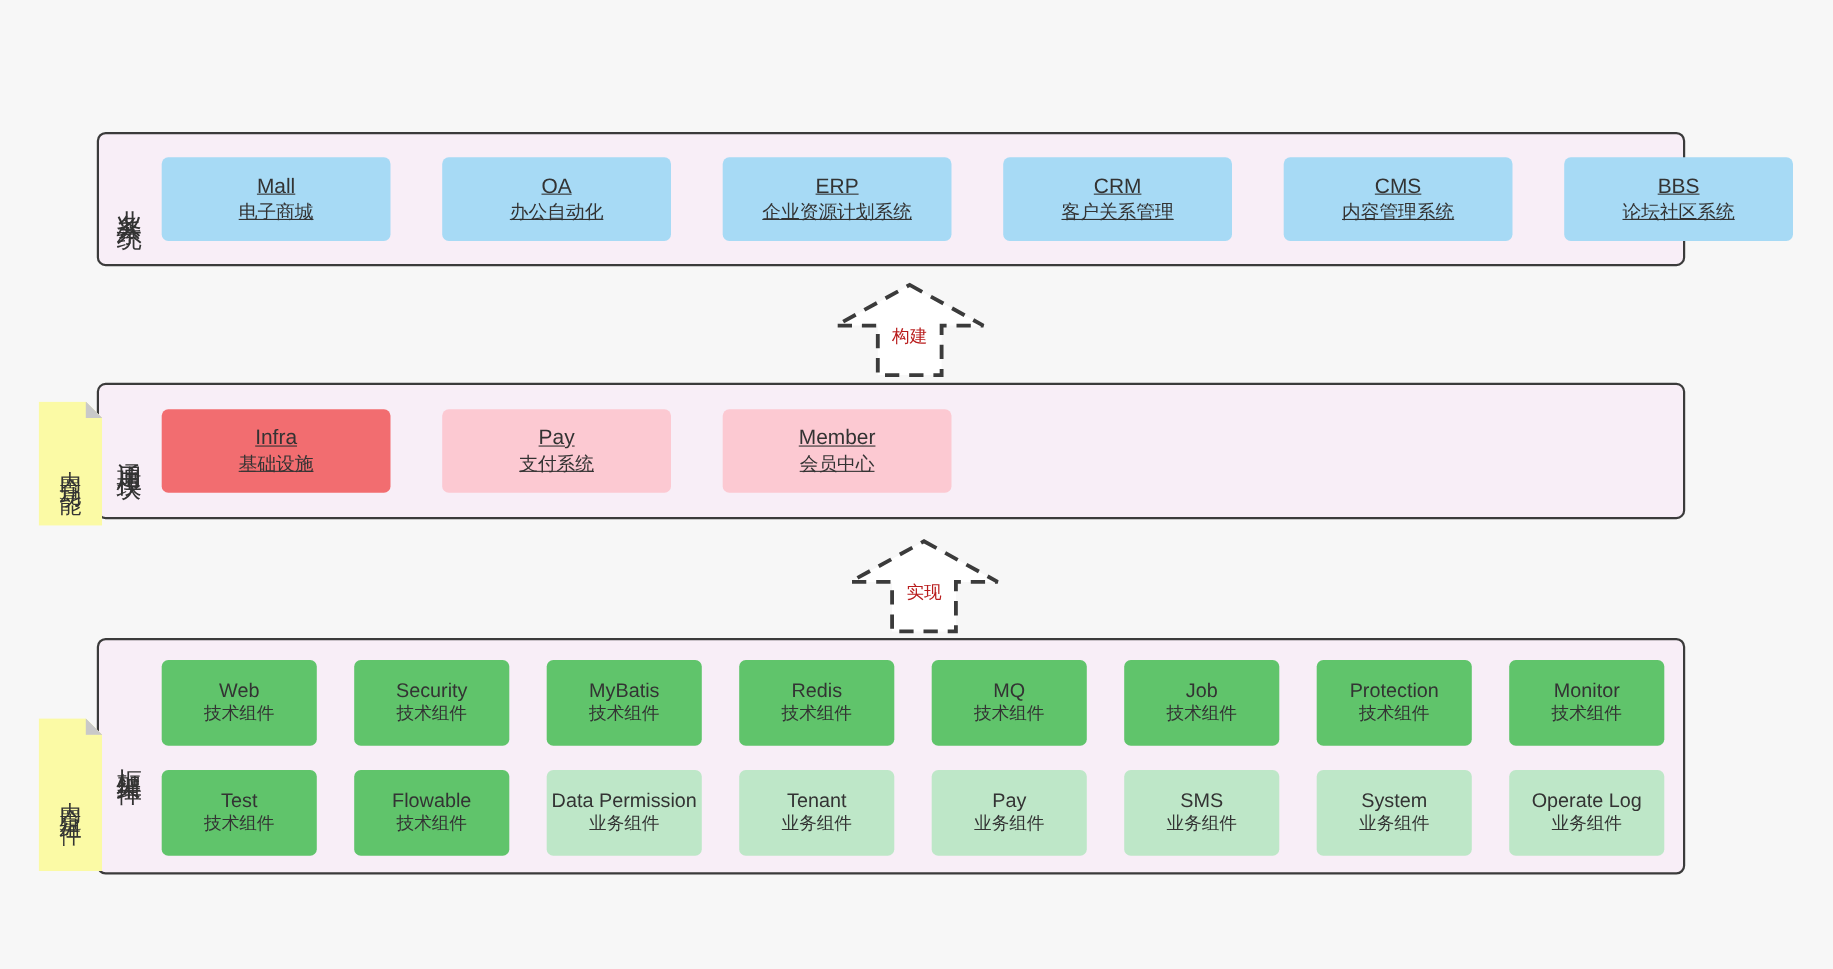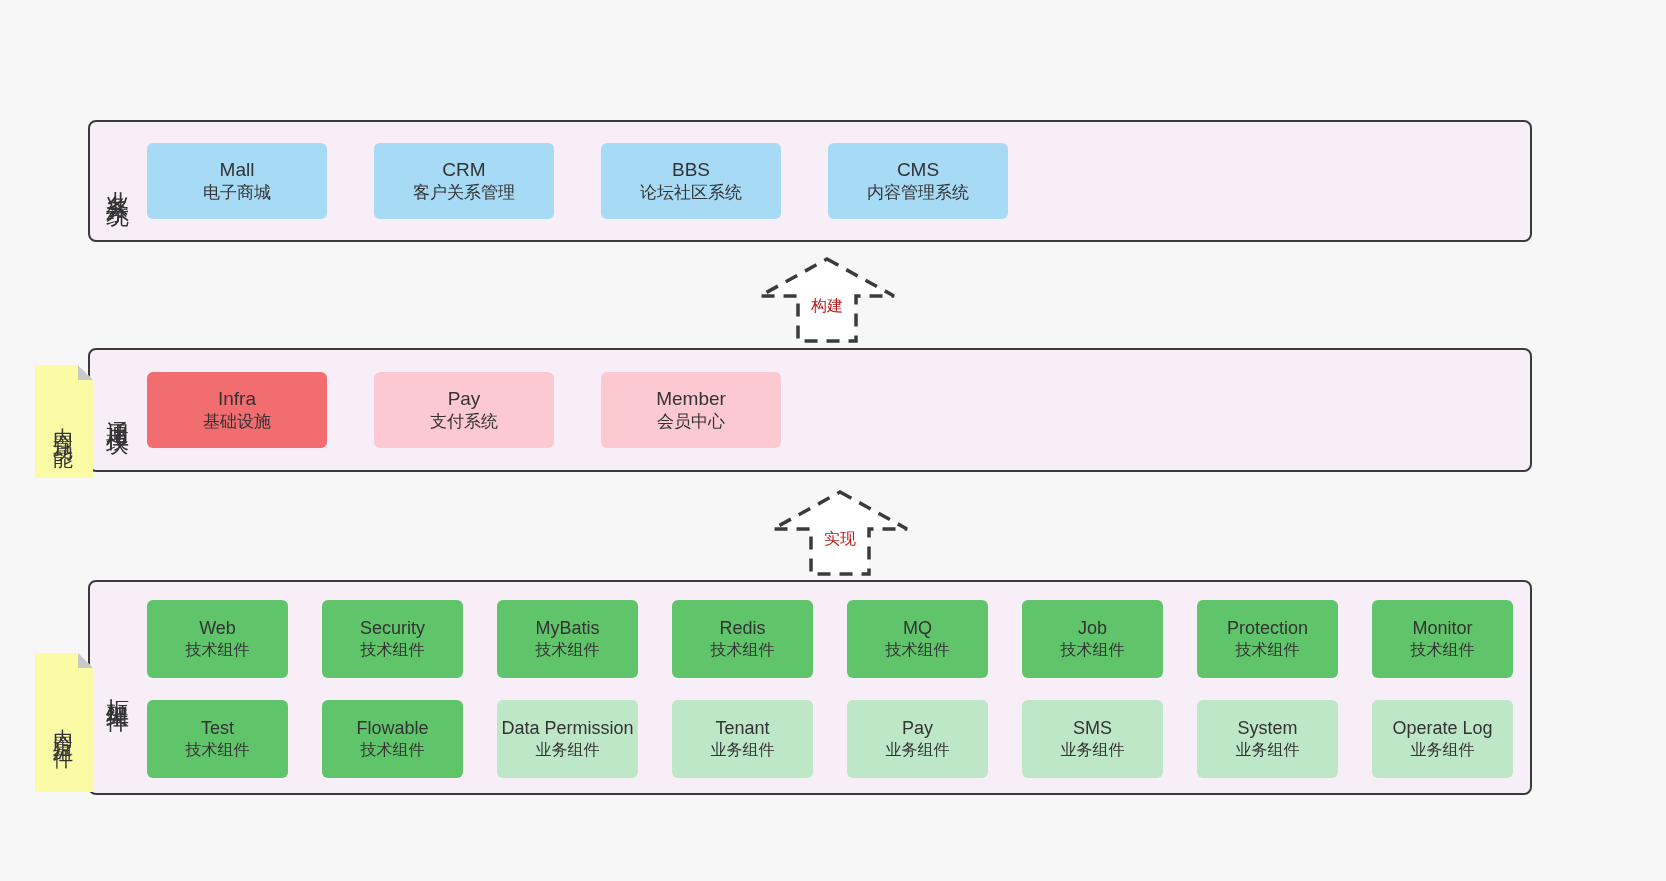--- a/index.html
+++ b/index.html
@@ -64,21 +64,21 @@
   .box {
     border-radius: 6px;
     display: flex;
     flex-direction: column;
     align-items: center;
     justify-content: center;
     text-align: center;
     color: #333;
     line-height: 1.3;
   }
-  .band-1 .box, .band-2 .box { width: 180px; height: 76px; }
+  .band-1 .box, .band-2 .box { width: 208px; height: 76px; text-decoration: underline; }
   .band-3 .box { width: 141px; height: 78px; }
   .box .en { font-size: 19px; }
   .box .zh { font-size: 17px; }
   .band-3 .box .en { font-size: 18px; padding: 0 4px; }
   .band-3 .box .zh { font-size: 16px; }
 
   .v-blue       { background: var(--blue, #a7daf5); }
   .v-red        { background: var(--red, #f26d70); }
   .v-pink       { background: var(--pink, #fcc9d2); }
   .v-green      { background: var(--green, #60c46b); }
@@ -142,30 +142,38 @@
 <div id="stage">
 
   <div class="band band-1">
     <div class="band-label">业务系统</div>
     <div class="boxes">
         <div class="box v-blue">
           <div class="en">Mall</div>
           <div class="zh">电子商城</div>
         </div>
         <div class="box v-blue">
+          <div class="en">OA</div>
+          <div class="zh">办公自动化</div>
+        </div>
+        <div class="box v-blue">
+          <div class="en">ERP</div>
+          <div class="zh">企业资源计划系统</div>
+        </div>
+        <div class="box v-blue">
           <div class="en">CRM</div>
           <div class="zh">客户关系管理</div>
         </div>
         <div class="box v-blue">
+          <div class="en">CMS</div>
+          <div class="zh">内容管理系统</div>
+        </div>
+        <div class="box v-blue">
           <div class="en">BBS</div>
           <div class="zh">论坛社区系统</div>
-        </div>
-        <div class="box v-blue">
-          <div class="en">CMS</div>
-          <div class="zh">内容管理系统</div>
         </div>
       </div>
   </div>
 
   <div class="arrow arrow-1">
     <svg viewBox="0 0 140 88">
       <polygon points="70,3 137,40 99,40 99,85 41,85 41,40 3,40" fill="#ffffff" stroke="#3b3b3b" stroke-width="3.5" stroke-dasharray="13 9" stroke-linejoin="miter"></polygon>
     </svg>
     <span class="arrow-label">构建</span>
   </div>

